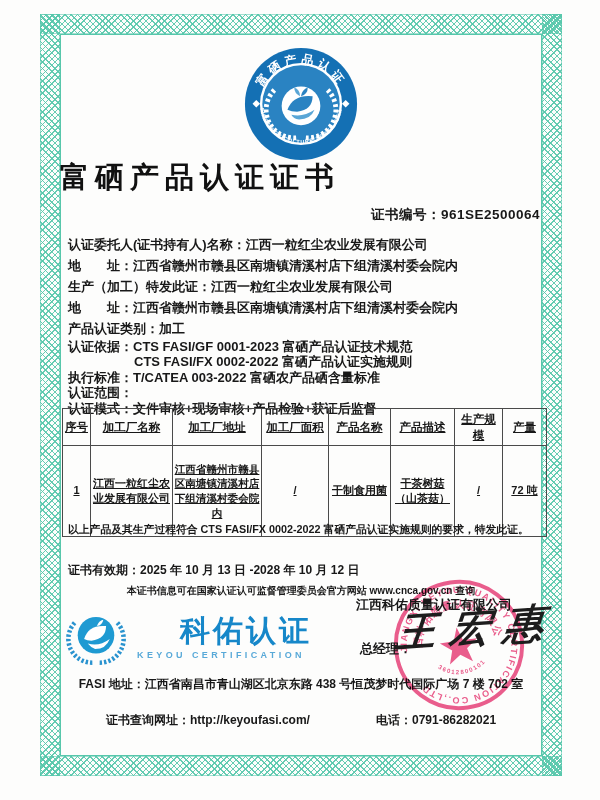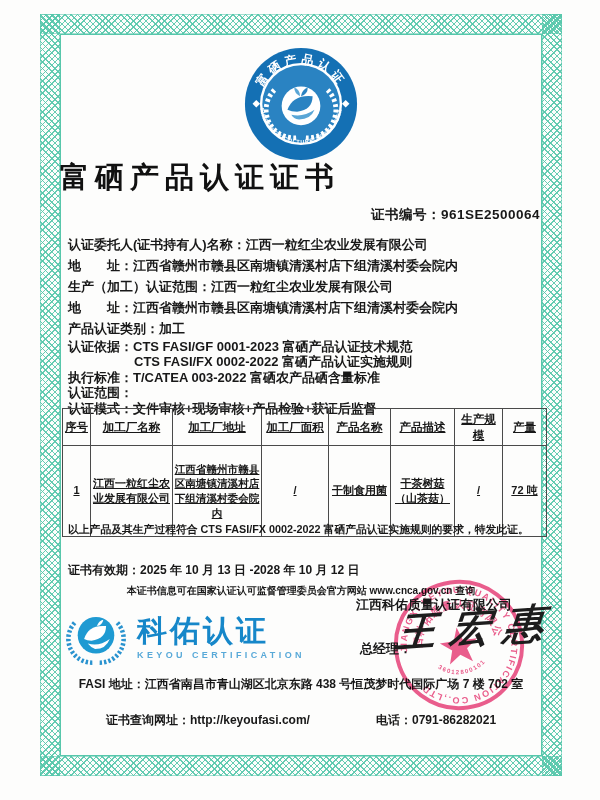--- a/index.html
+++ b/index.html
@@ -52,21 +52,21 @@
   table.scope td{height:86px;}
   td.addr{font-size:10.6px;line-height:1.45;}
 
   .statement{position:absolute;top:489px;left:8px;font-size:10.8px;font-weight:700;white-space:nowrap;}
   .dates1{position:absolute;top:508px;left:8px;font-size:12px;font-weight:700;white-space:nowrap;}
   .dates1 .gap{display:inline-block;width:48px;}
   .dates2{position:absolute;top:528px;left:8px;font-size:12px;font-weight:700;}
   .querynote{position:absolute;top:550px;width:100%;text-align:center;font-size:10px;font-weight:700;}
 
   .issuer-logo{position:absolute;top:572px;left:4px;display:flex;align-items:center;gap:9px;}
-  .issuer-text .cn{font-size:30px;font-weight:800;color:#1687c9;letter-spacing:3px;line-height:1;}
+  .issuer-text .cn{font-size:30px;font-weight:800;color:#1687c9;letter-spacing:3px;line-height:1;margin-left:43px;}
   .issuer-text .en{font-size:9px;font-weight:700;color:#58a9d8;letter-spacing:3.4px;margin-top:4px;}
 
   .seal{position:absolute;top:542px;left:330px;width:138px;height:138px;z-index:1;
         transform:rotate(-8deg);opacity:.88;mix-blend-mode:multiply;}
   .issuer-company{position:absolute;top:562px;left:296px;font-size:13px;font-weight:700;z-index:2;white-space:nowrap;}
   .signer{position:absolute;top:606px;left:300px;font-size:13px;font-weight:700;z-index:2;}
   .signature{
     position:absolute;top:566px;left:336px;z-index:3;
     font-size:40px;font-weight:700;font-style:italic;color:#1d1d1d;
     letter-spacing:14px;transform:rotate(-4deg) skewX(-10deg);white-space:nowrap;
@@ -119,21 +119,21 @@
 
   <div class="title">富硒产品认证证书</div>
 
   <div class="certno">
     <span>证书编号：</span><span>961SE2500064</span>
   </div>
 
   <div class="fields">
     <div class="line"><span class="lbl">认证委托人(证书持有人)名称：</span><span>江西一粒红尘农业发展有限公司</span></div>
     <div class="line"><span class="lbl">地　　址：</span><span>江西省赣州市赣县区南塘镇清溪村店下组清溪村委会院内</span></div>
-    <div class="line"><span class="lbl">生产（加工）认证范围：</span><span>江西一粒红尘农业发展有限公司</span></div>
+    <div class="line"><span class="lbl">生产（加工）特发此证：</span><span>江西一粒红尘农业发展有限公司</span></div>
     <div class="line"><span class="lbl">地　　址：</span><span>江西省赣州市赣县区南塘镇清溪村店下组清溪村委会院内</span></div>
     <div class="line"><span class="lbl">产品认证类别：</span><span>加工</span></div>
     <div class="line tight"><span class="lbl">认证依据：</span><span>CTS FASI/GF 0001-2023 富硒产品认证技术规范</span></div>
     <div class="line tight indent"><span>CTS FASI/FX 0002-2022 富硒产品认证实施规则</span></div>
     <div class="line tight"><span class="lbl">执行标准：</span><span>T/CATEA 003-2022 富硒农产品硒含量标准</span></div>
     <div class="line tight"><span class="lbl">认证范围：</span></div>
     <div class="line tight"><span class="lbl">认证模式：</span><span>文件审核+现场审核+产品检验+获证后监督</span></div>
   </div>
 
   <table class="scope">

